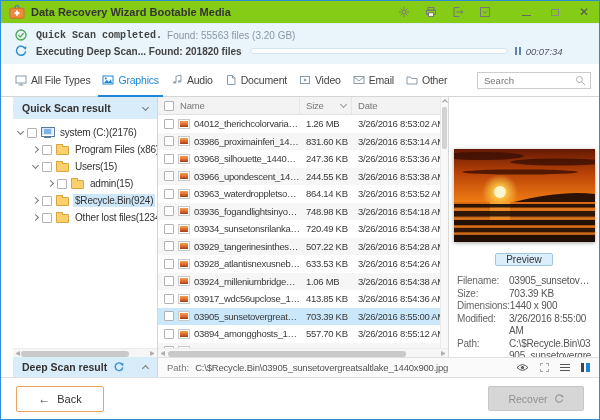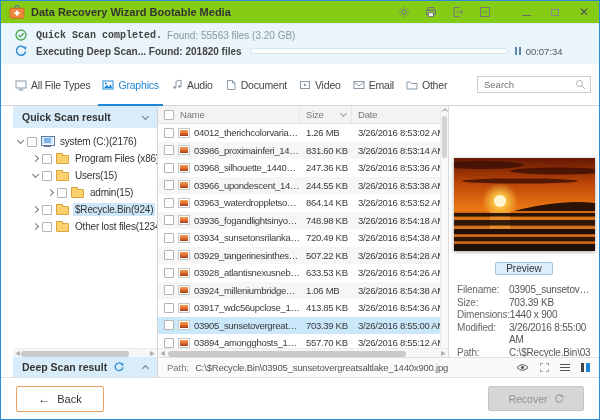--- a/index.html
+++ b/index.html
@@ -22,23 +22,23 @@
   .statusbar{flex:0 0 auto;background:#e9f4fb;border-top:1px solid #ddeefa;padding:3px 0 5px;}
   .srow{height:16px;display:flex;align-items:center;padding:0 14px;font-size:10px;}
   .s-icon{flex:0 0 12px;margin-right:9px;display:flex;align-items:center;}
   .s-bold{font-weight:bold;color:#444;margin-right:5px;white-space:nowrap;font-family:Liberation Mono, monospace;}
   .s-gray{color:#8a98a3;white-space:nowrap;}
   .s-dark{color:#444;font-weight:bold;white-space:nowrap;}
   .progress{flex:0 0 258px;height:6px;background:#fdfdfd;border:1px solid #d4e5f2;border-radius:3px;margin-left:8px;overflow:hidden;}
   .progress-fill{height:100%;background:#2f8fd6;border-radius:3px;}
   .pause{display:flex;gap:2px;margin-left:7px;}
   .pause i{width:2px;height:8px;background:#5a87ad;display:block;}
-  .p-time{font-size:9.5px;color:#556;margin-left:5px;}
+  .p-time{font-size:9.5px;color:#556;margin-left:5px;font-style:italic;}
   
-  .tabbar{height:42px;flex:0 0 auto;display:flex;align-items:stretch;border-bottom:1px solid #d5d5d5;padding:0 8px;background:#fff;}
+  .tabbar{height:33px;flex:0 0 auto;display:flex;align-items:stretch;border-bottom:1px solid #d5d5d5;padding:0 8px;background:#fff;}
   .tab{display:flex;align-items:center;gap:4px;font-size:10.5px;color:#444;padding:0 6px;position:relative;cursor:default;white-space:nowrap;letter-spacing:-0.2px;}
   .tab.active{color:#1e87d5;}
   .tab.active::after{content:'';position:absolute;left:2px;right:2px;bottom:-1px;height:2px;background:#1e87d5;}
   .searchbox{margin-left:auto;align-self:center;width:114px;height:17px;border:1px solid #ccc;display:flex;align-items:center;padding:0 4px;background:#fff;}
   .searchbox input{border:0;outline:0;flex:1;min-width:0;font-size:9.5px;font-family:"Liberation Sans",sans-serif;color:#555;}
   
   .main{flex:1;display:flex;min-height:0;}
   .left{flex:0 0 145px;border-right:1px solid #d5d5d5;display:flex;flex-direction:column;min-width:0;margin-left:12px;}
   .panel-header{height:22px;flex:0 0 auto;background:#d9ecf9;display:flex;align-items:center;padding:0 9px;font-size:10.5px;font-weight:bold;color:#333;}
   .panel-header .chev{margin-left:auto;}

